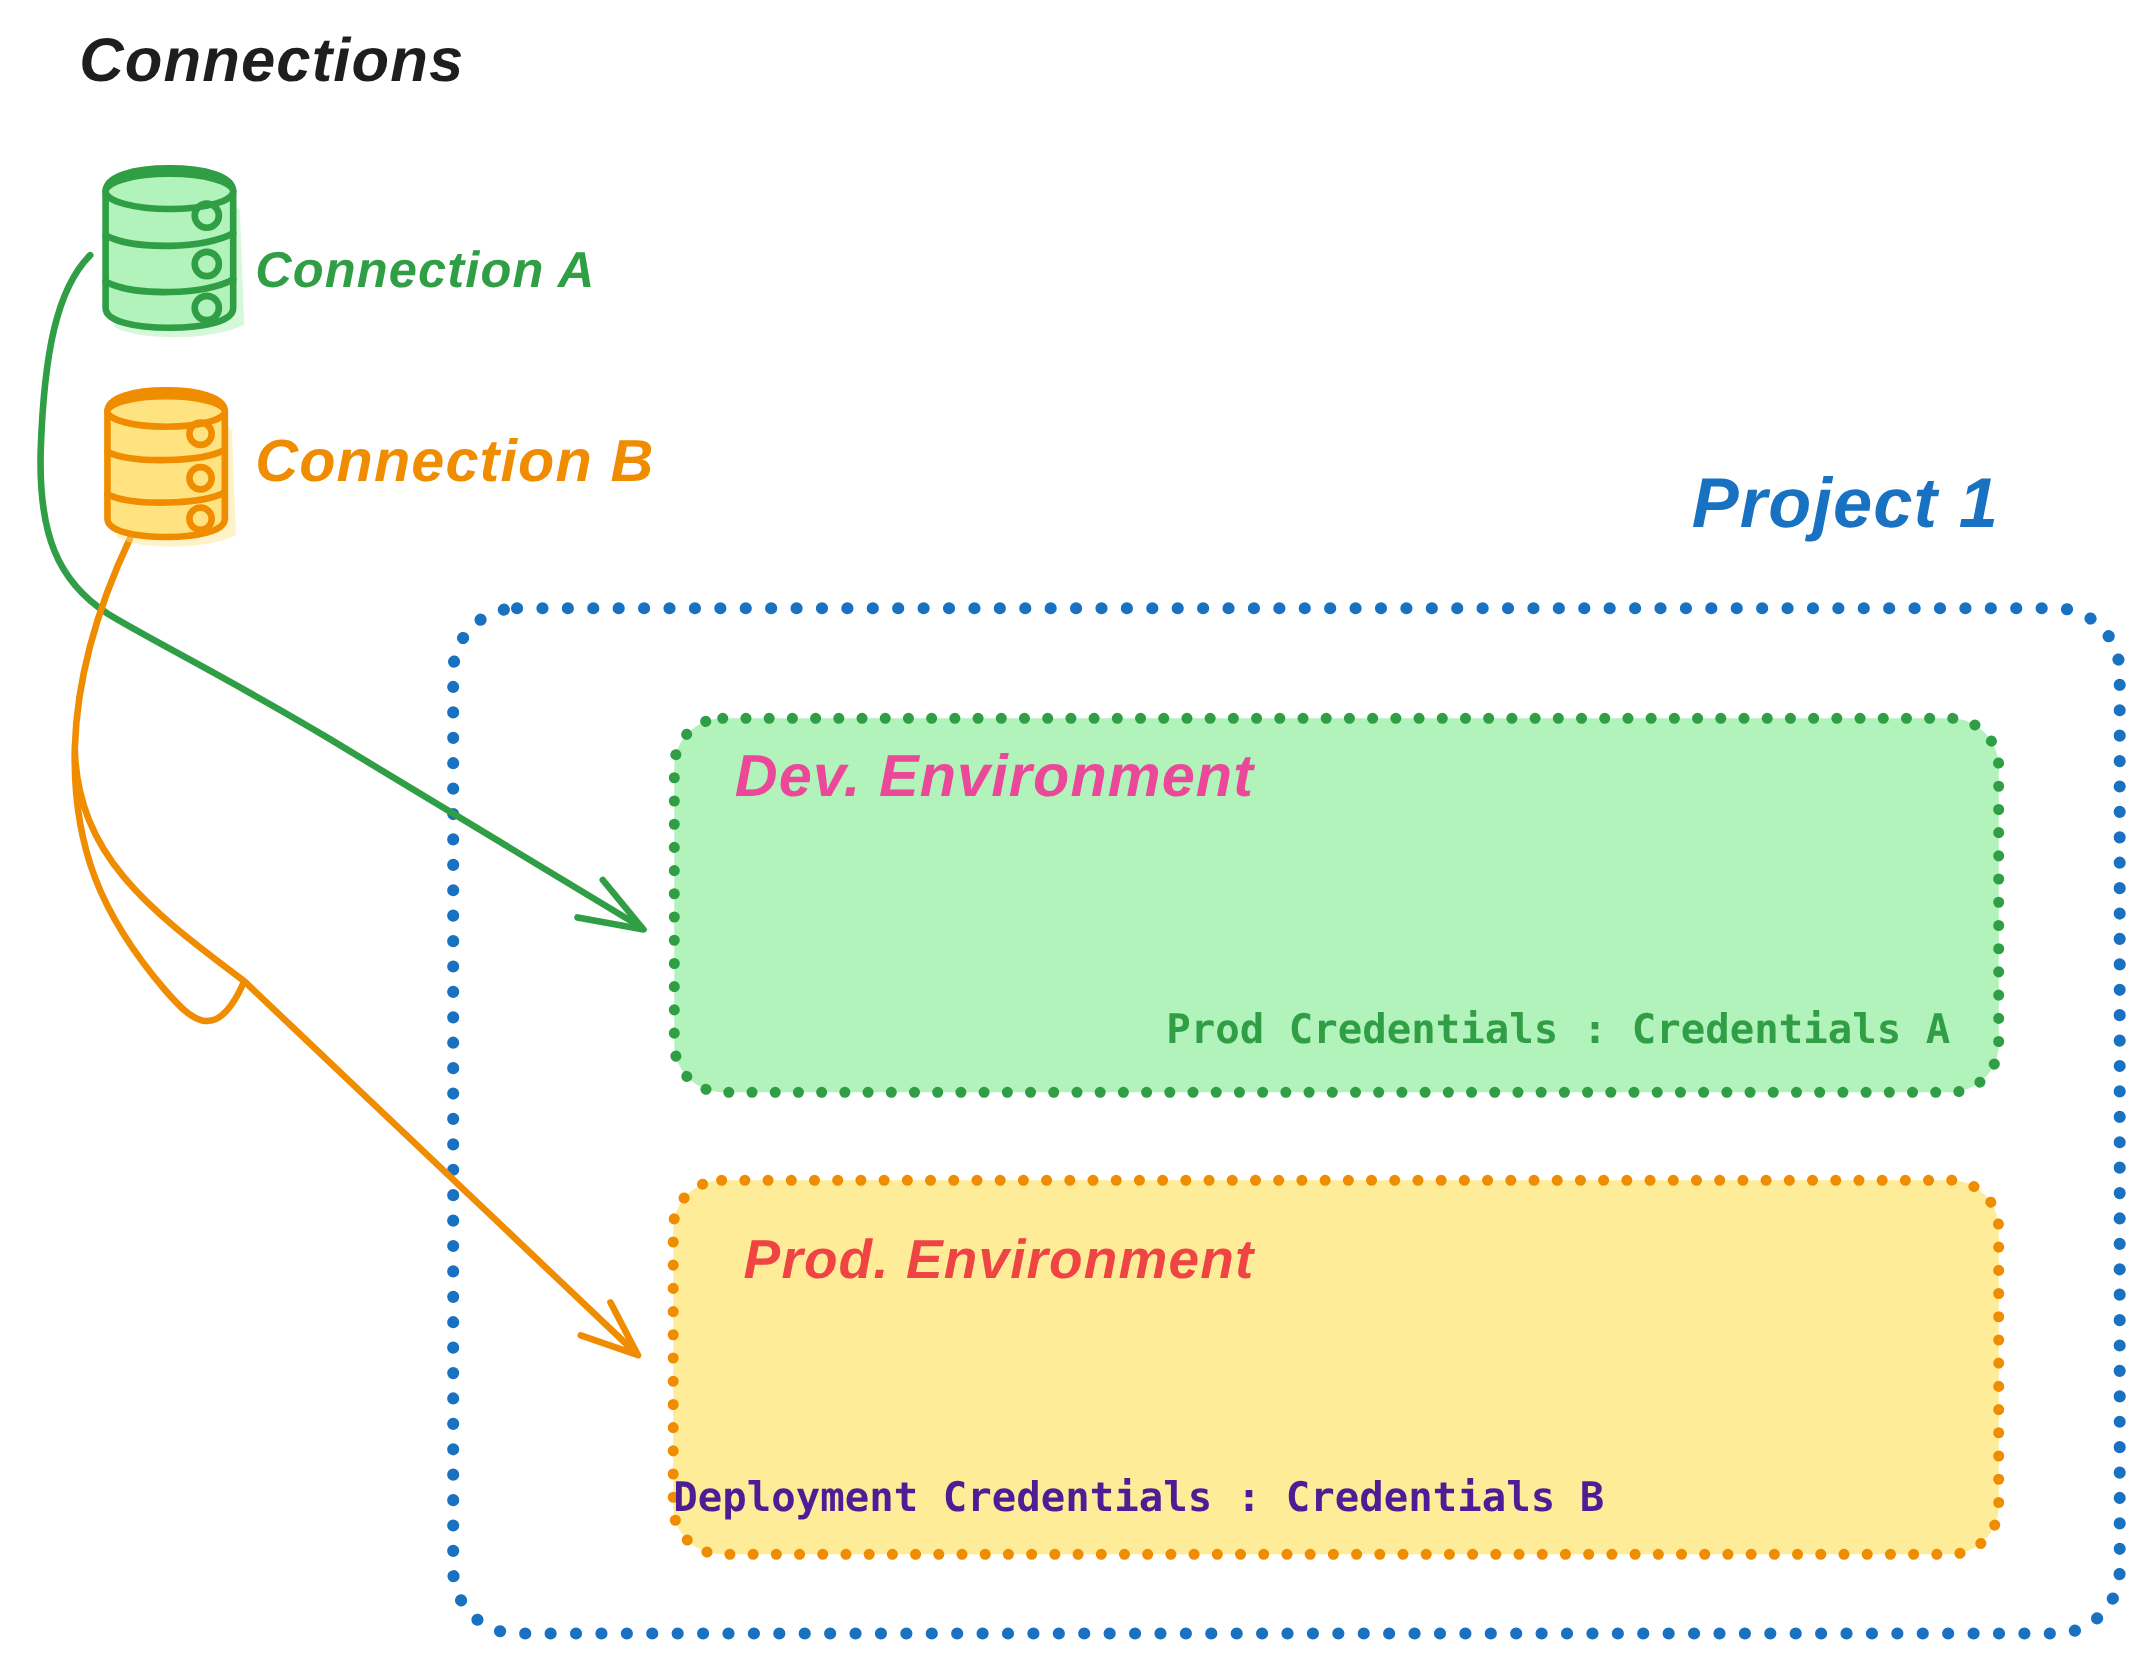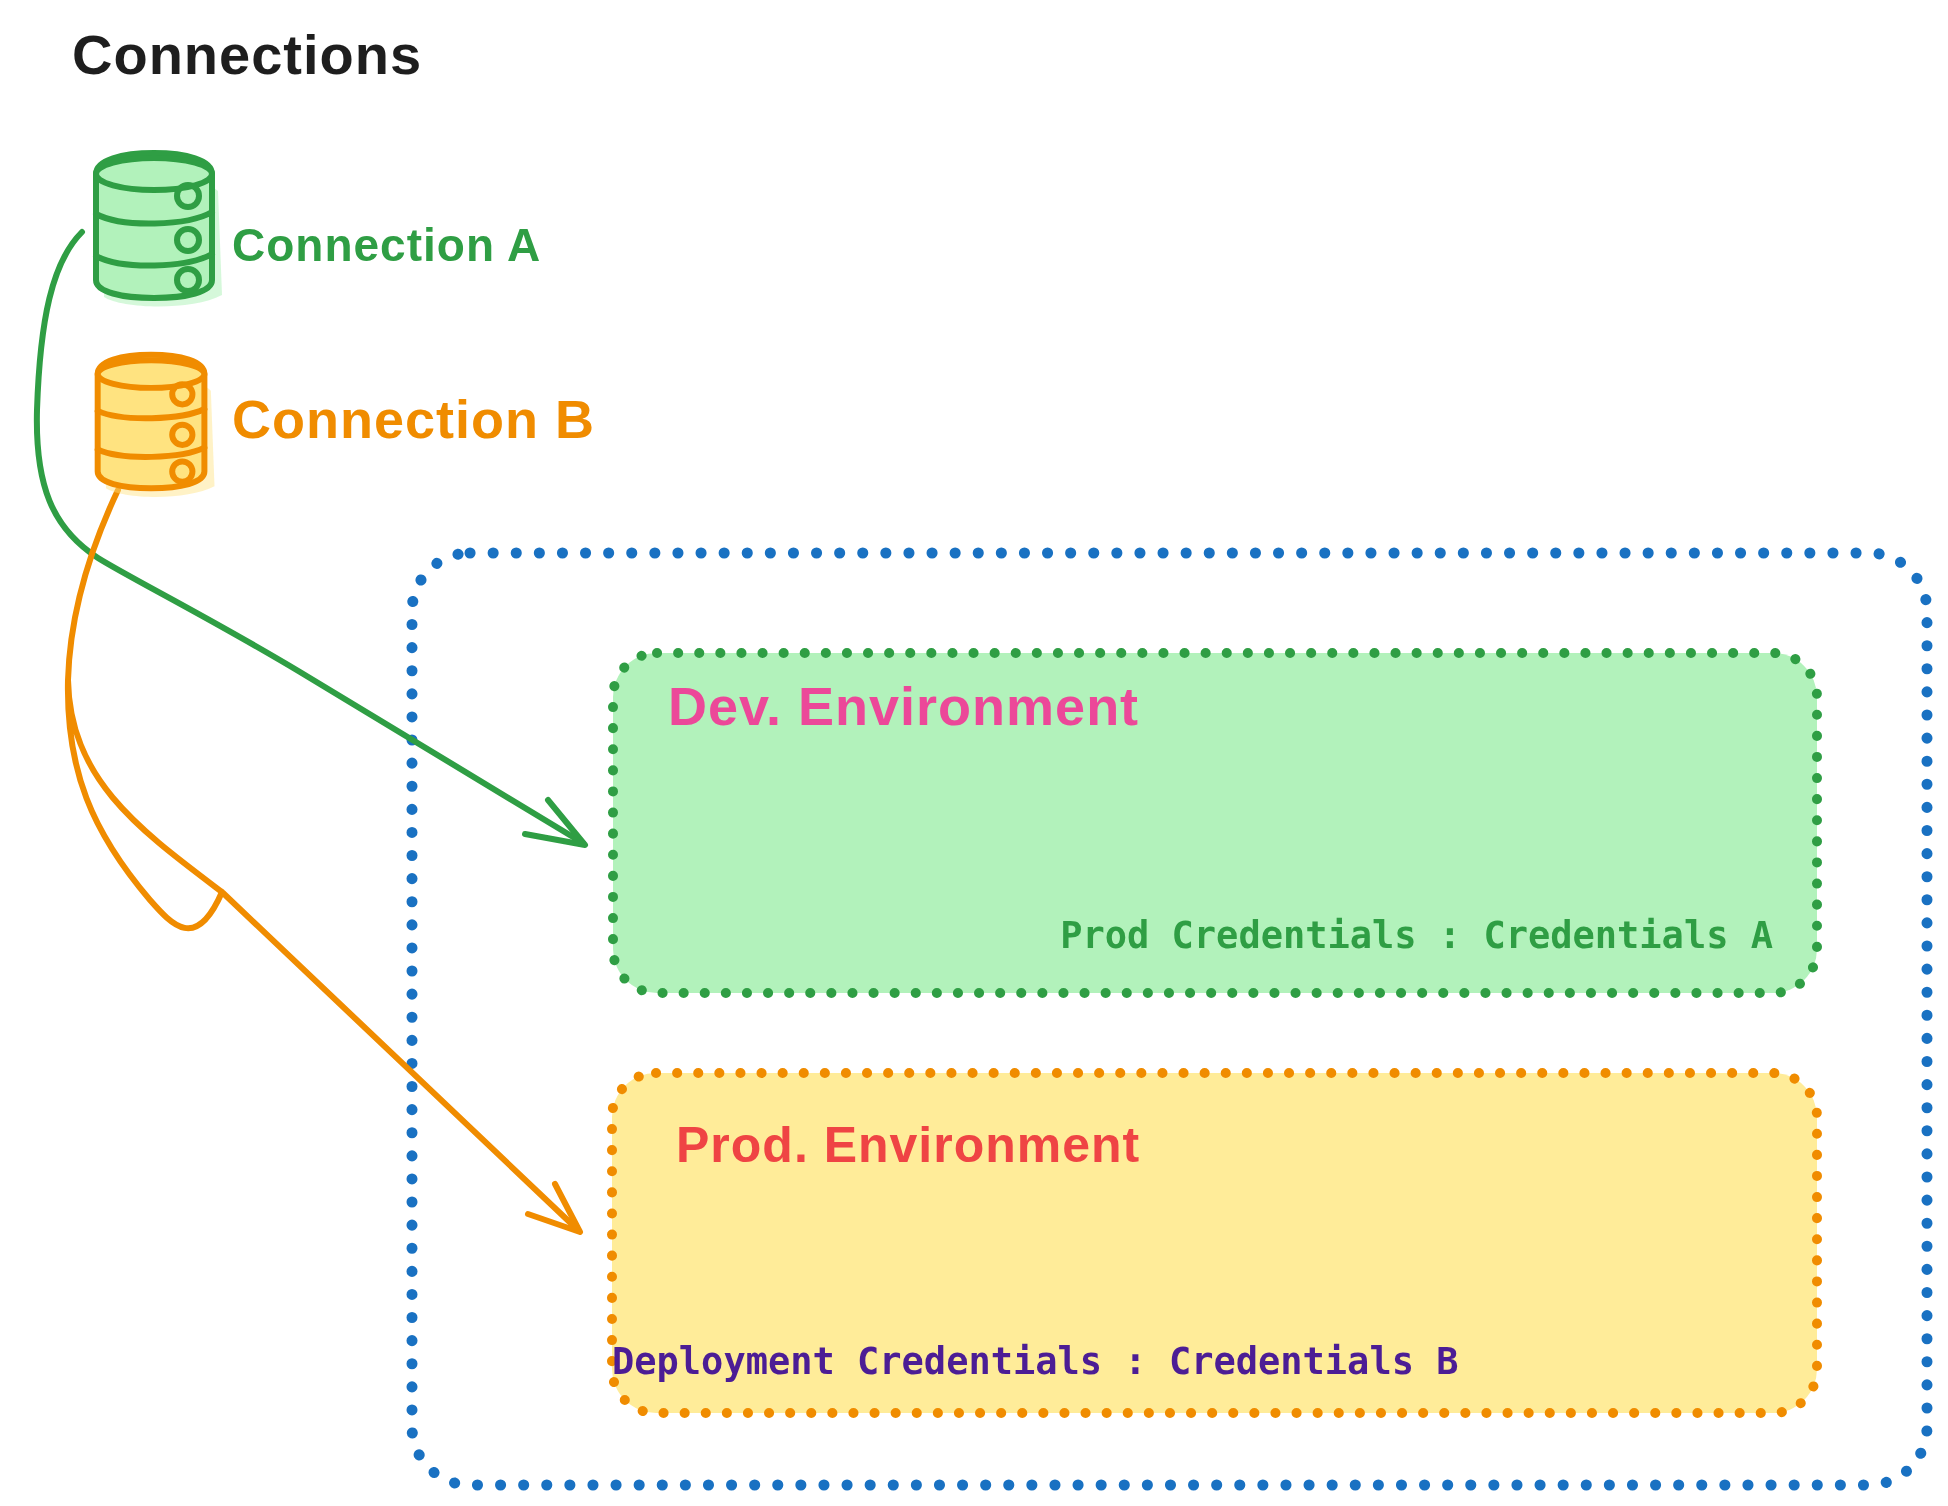--- a/index.html
+++ b/index.html
@@ -22,20 +22,21 @@
   }
   .txt {
     position: absolute;
     white-space: nowrap;
     line-height: 1.1;
   }
   .hand {
     font-family: "Liberation Sans", sans-serif;
     font-weight: 700;
     letter-spacing: 1px;
+    font-style: italic;
   }
   .mono {
     font-family: "DejaVu Sans Mono", monospace;
     font-weight: 700;
   }
   .title-main   { left: 72px;  top: 24px;   font-size: 56px; color: #1e1e1e; }
   .conn-a-label { left: 232px; top: 188px;  font-size: 46px; color: #2f9e44; margin-top: 32px; }
   .conn-b-label { left: 232px; top: 390px;  font-size: 54px; color: #f08c00; }
   .project-label{ left: 1538px; top: 422px; font-size: 64px; color: #1971c2; }
   .dev-title    { left: 668px; top: 677px;  font-size: 54px; color: #ec4899; }
@@ -99,20 +100,21 @@
       <circle cx="96" cy="130" r="11" fill="none"></circle>
     </g>
   </svg>
 
   <div class="txt hand title-main">Connections</div>
 
   <div class="txt hand conn-a-label">Connection A</div>
 
   <div class="txt hand conn-b-label">Connection B</div>
 
+  <div class="txt hand project-label">Project 1</div>
 
   <div class="txt hand dev-title">Dev. Environment</div>
 
   <div class="txt mono dev-creds">Prod Credentials : Credentials A</div>
 
   <div class="txt hand prod-title">Prod. Environment</div>
 
   <div class="txt mono prod-creds">Deployment Credentials : Credentials B</div>
 
 </div>

